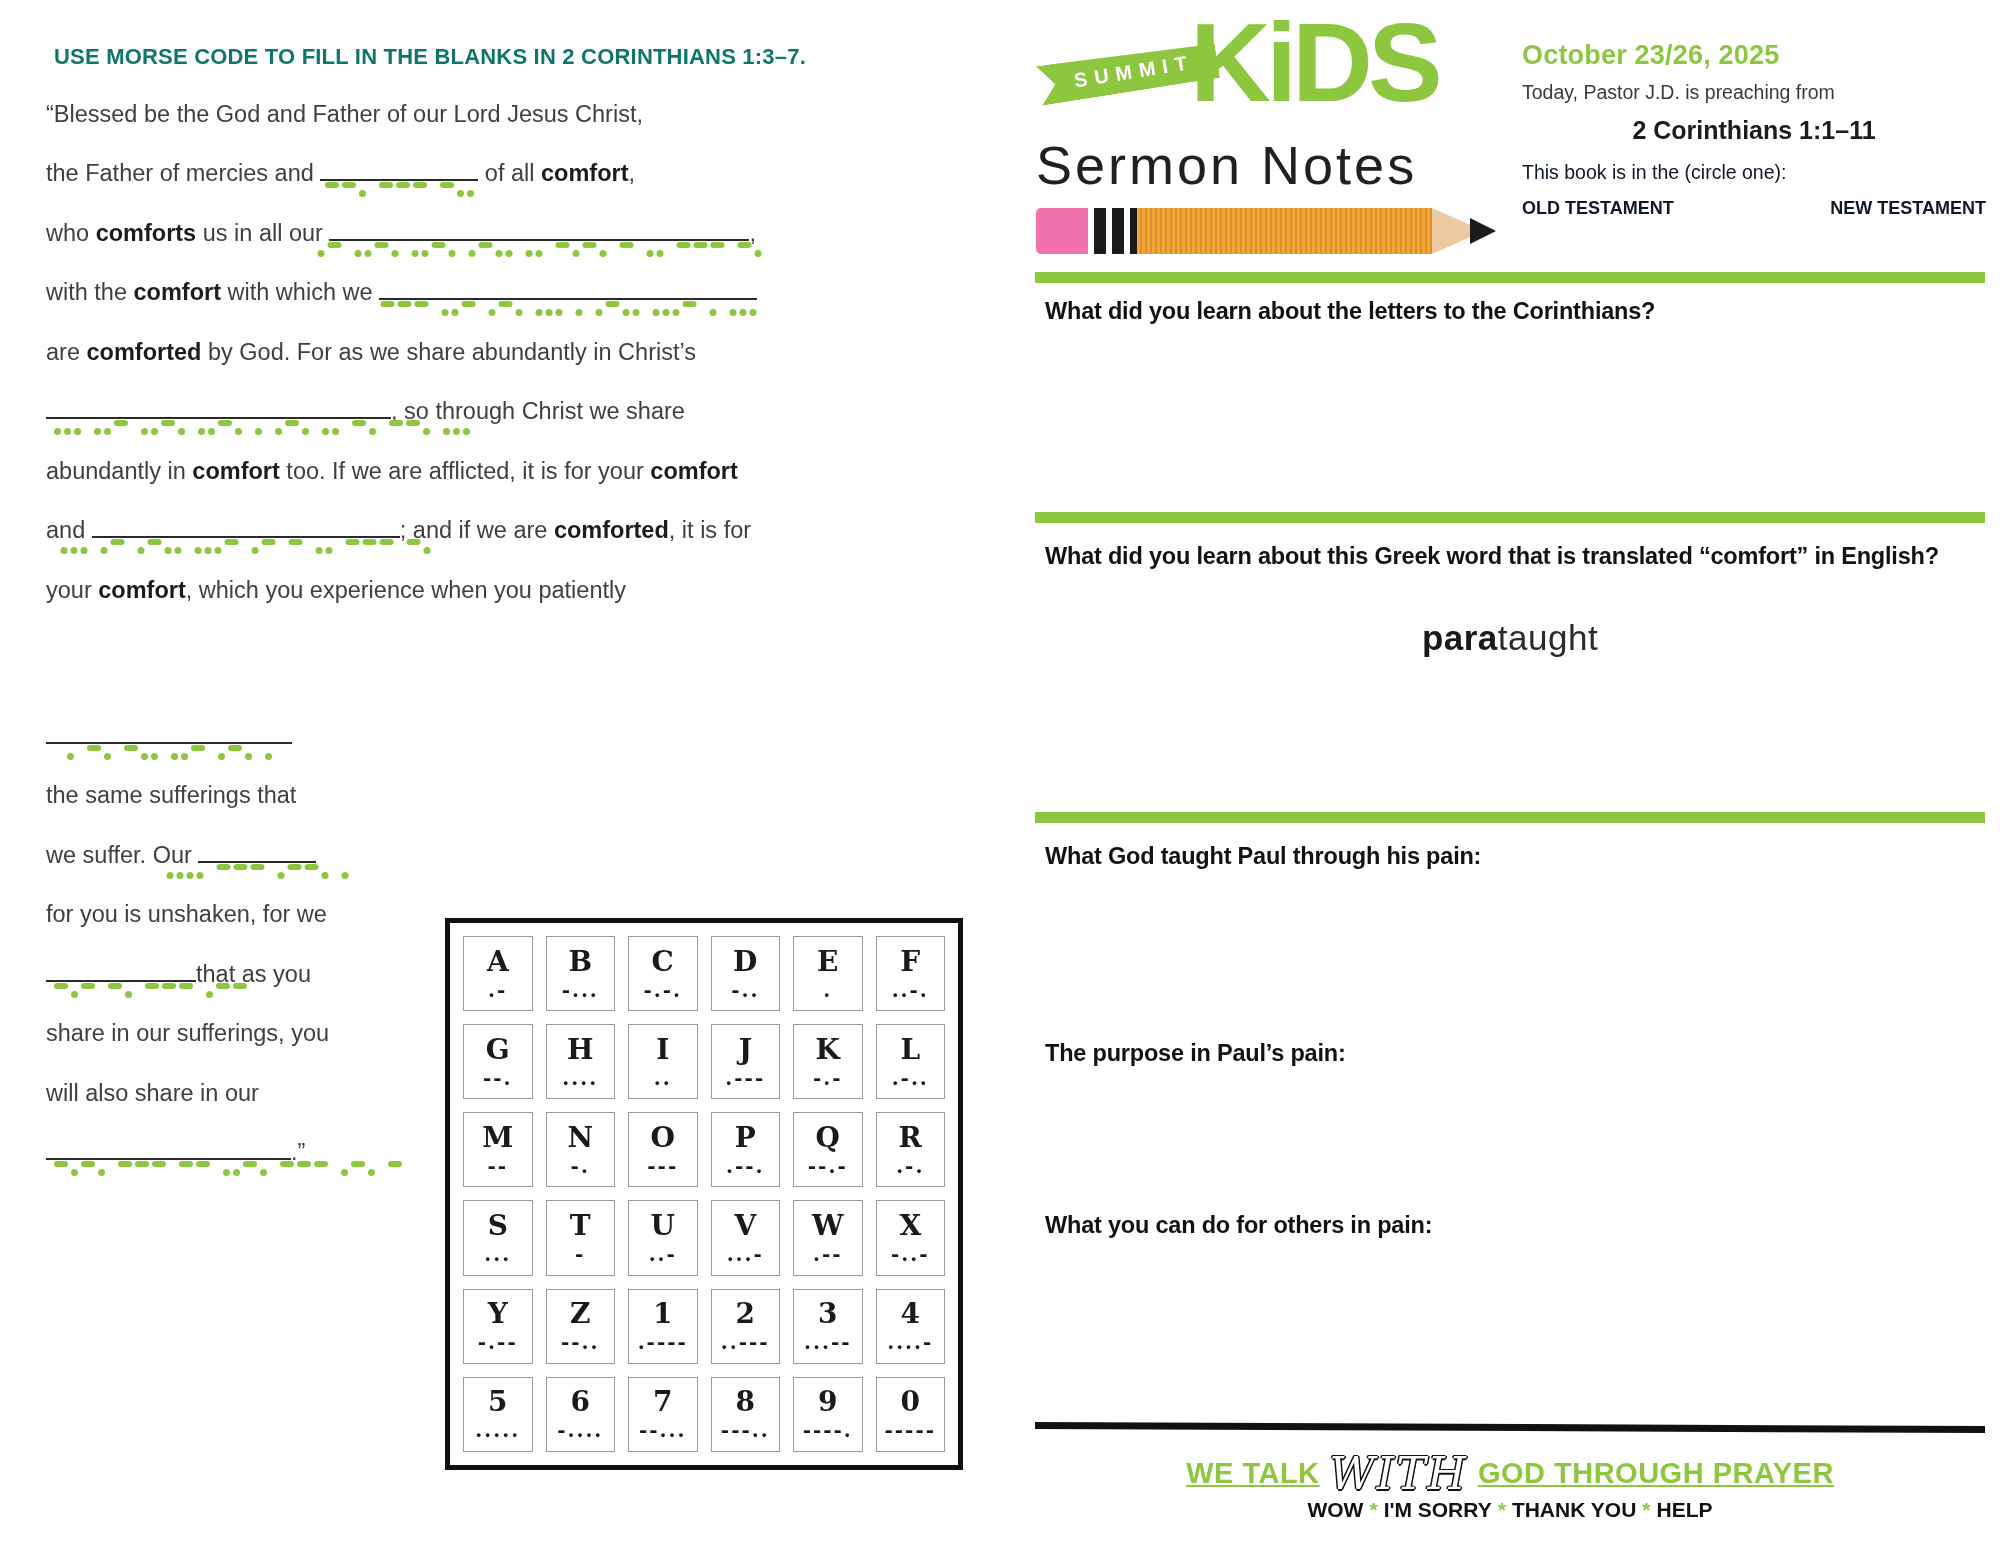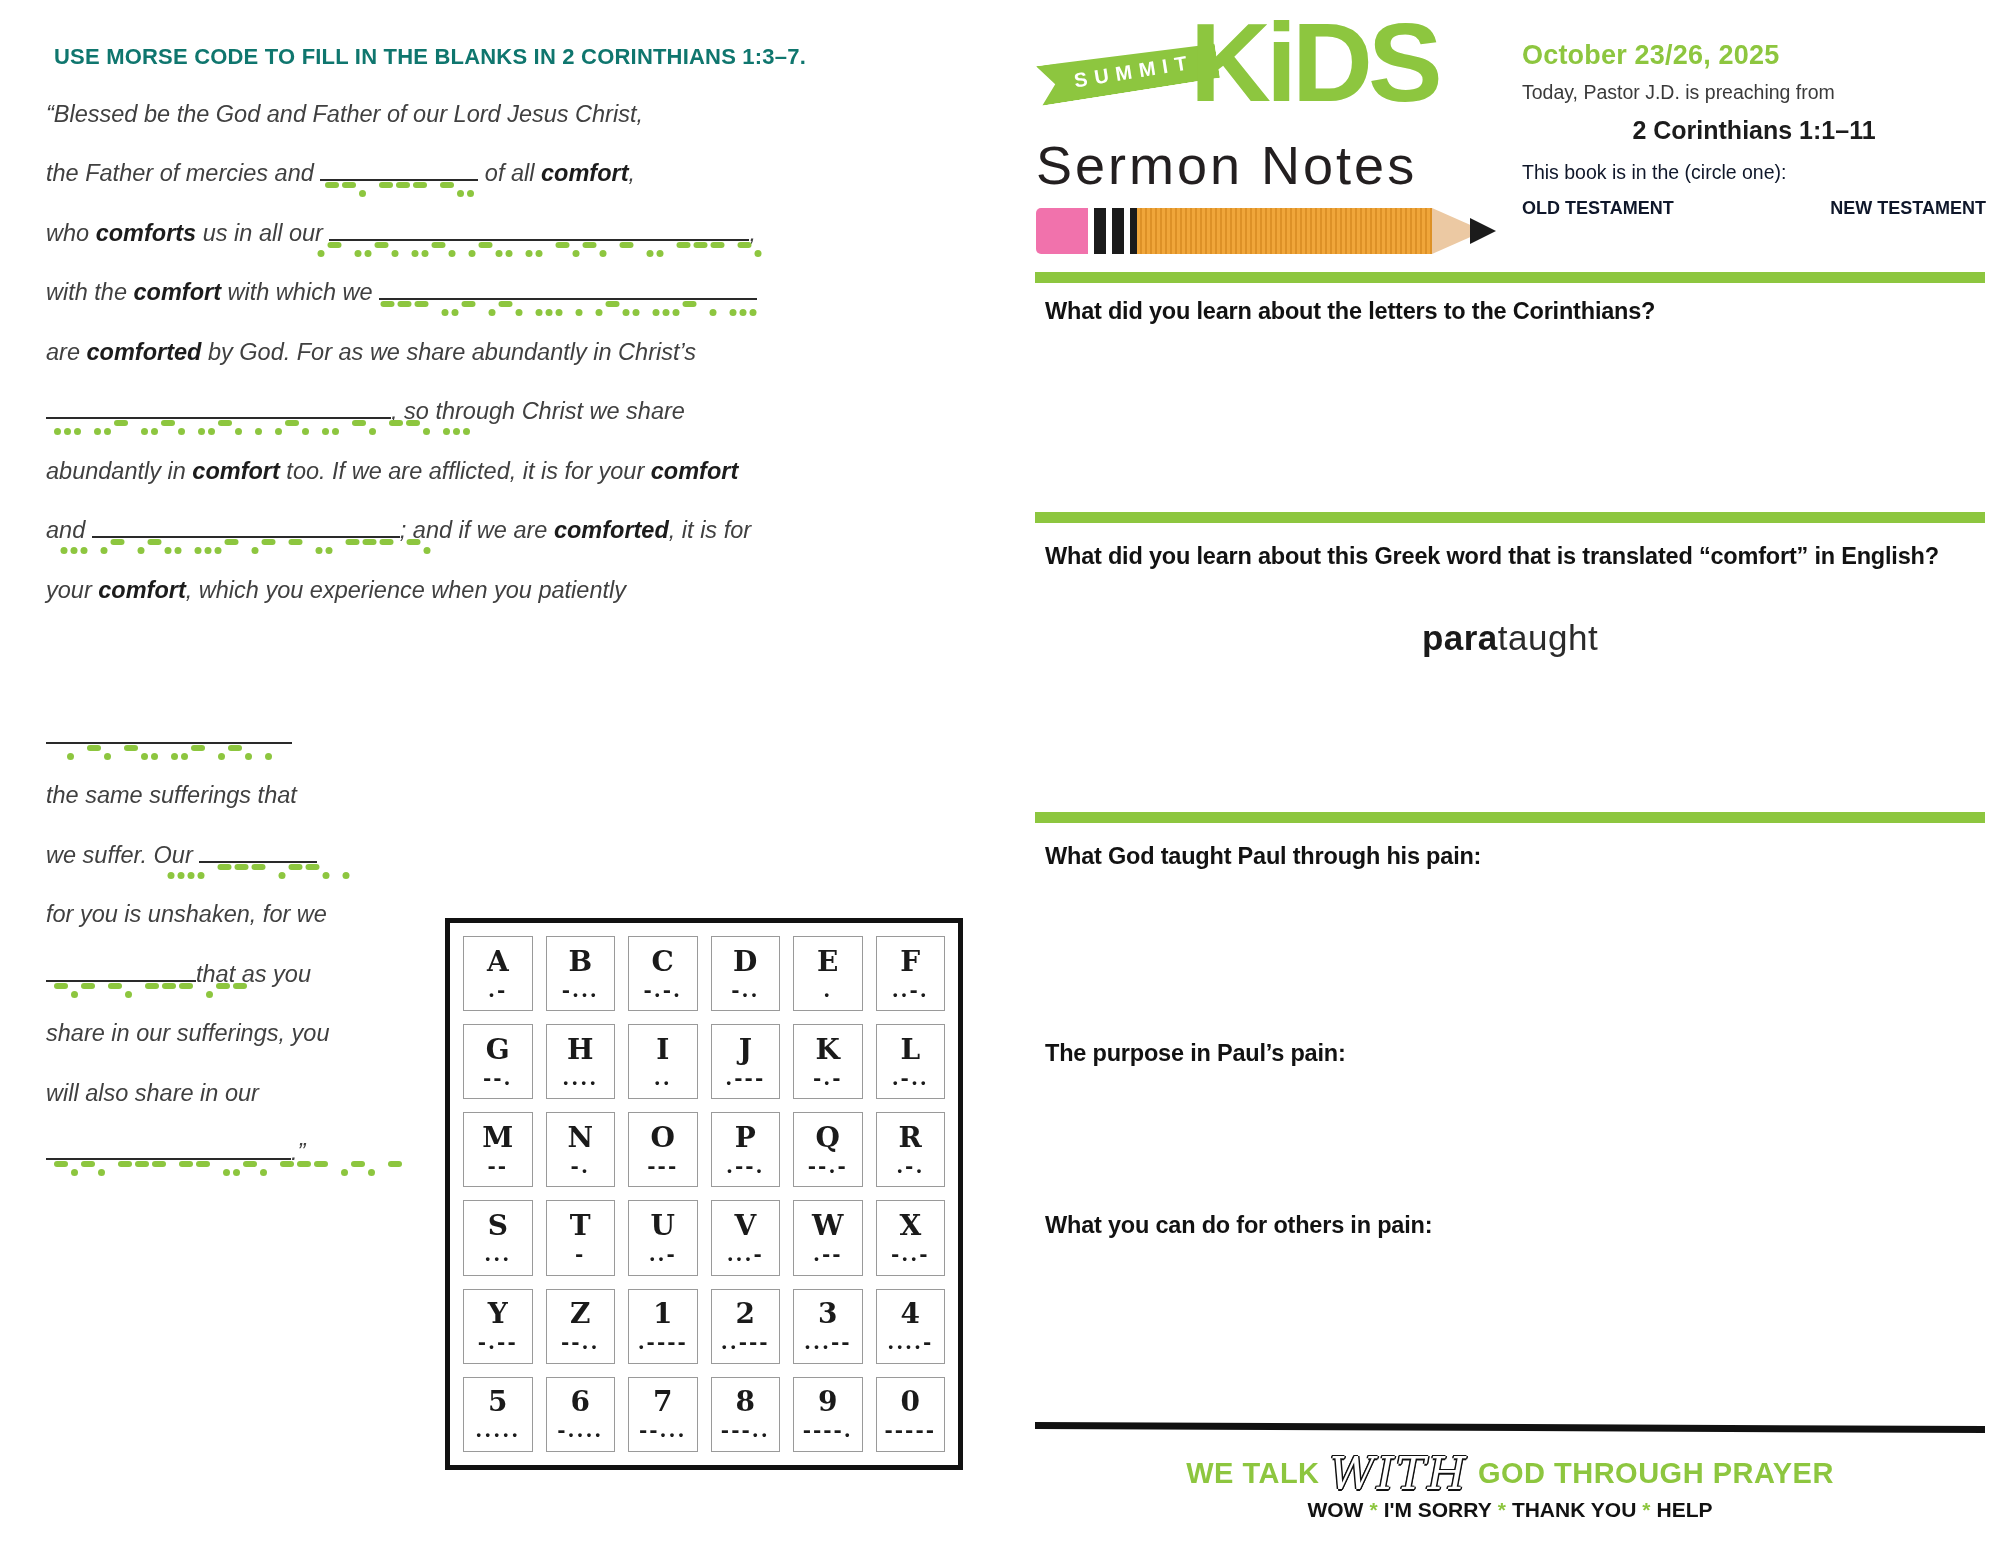--- a/index.html
+++ b/index.html
@@ -17,21 +17,21 @@
     overflow:hidden;
   }
   
   .worksheet-title{
     position:absolute;left:54px;top:44px;
     font-size:22px;font-weight:bold;color:#0f766e;letter-spacing:.2px;
     white-space:nowrap;
   }
   .passage{position:absolute;left:46px;top:78px;width:930px;}
   .narrow{position:absolute;left:46px;top:700px;width:330px;}
-  .pline{position:relative;height:59.5px;font-style:italic;}
+  .pline{position:relative;height:59.5px;}
   .lc{position:absolute;left:0;bottom:10px;white-space:nowrap;font-size:23.5px;line-height:28px;color:var(--body);}
   .lc b{color:#1c1c1c;}
   .blank{
     display:inline-block;position:relative;
     border-bottom:2.5px solid #2a2a2a;height:26px;vertical-align:baseline;
   }
   .hint{
     position:absolute;top:100%;margin-top:3px;left:50%;transform:translateX(-50%);
     height:16px;white-space:nowrap;line-height:0;
   }
@@ -97,21 +97,21 @@
     position:absolute;left:1035px;top:618px;width:950px;text-align:center;
     font-size:35px;color:#1a1a1a;letter-spacing:.5px;
   }
   .greek .gp{font-weight:bold;}
   .greek .gs{font-weight:normal;color:#2b2b2b;}
   .blackline{position:absolute;left:1035px;top:1424px;width:950px;height:7px;background:#111;transform:rotate(.25deg);}
   .footer1{
     position:absolute;left:1035px;top:1448px;width:950px;
     display:flex;justify-content:center;align-items:center;gap:10px;
   }
-  .footer1 .gtxt{color:var(--green);font-weight:bold;font-size:29px;letter-spacing:.5px;}
+  .footer1 .gtxt{color:var(--green);font-weight:bold;font-size:29px;letter-spacing:.5px;text-decoration:underline;}
   .footer1 .scriptw{
     font-family:"DejaVu Serif", serif;font-style:italic;font-weight:normal;font-size:44px;
     color:#fff;text-shadow:1.5px 0 #111,-1.5px 0 #111,0 1.5px #111,0 -1.5px #111,1px 1px #111,-1px -1px #111;
     letter-spacing:2px;
   }
   .footer2{
     position:absolute;left:1035px;top:1498px;width:950px;text-align:center;
     font-weight:bold;font-size:21px;color:#121212;
   }
   .footer2 .star{color:var(--green);padding:0 6px;}

